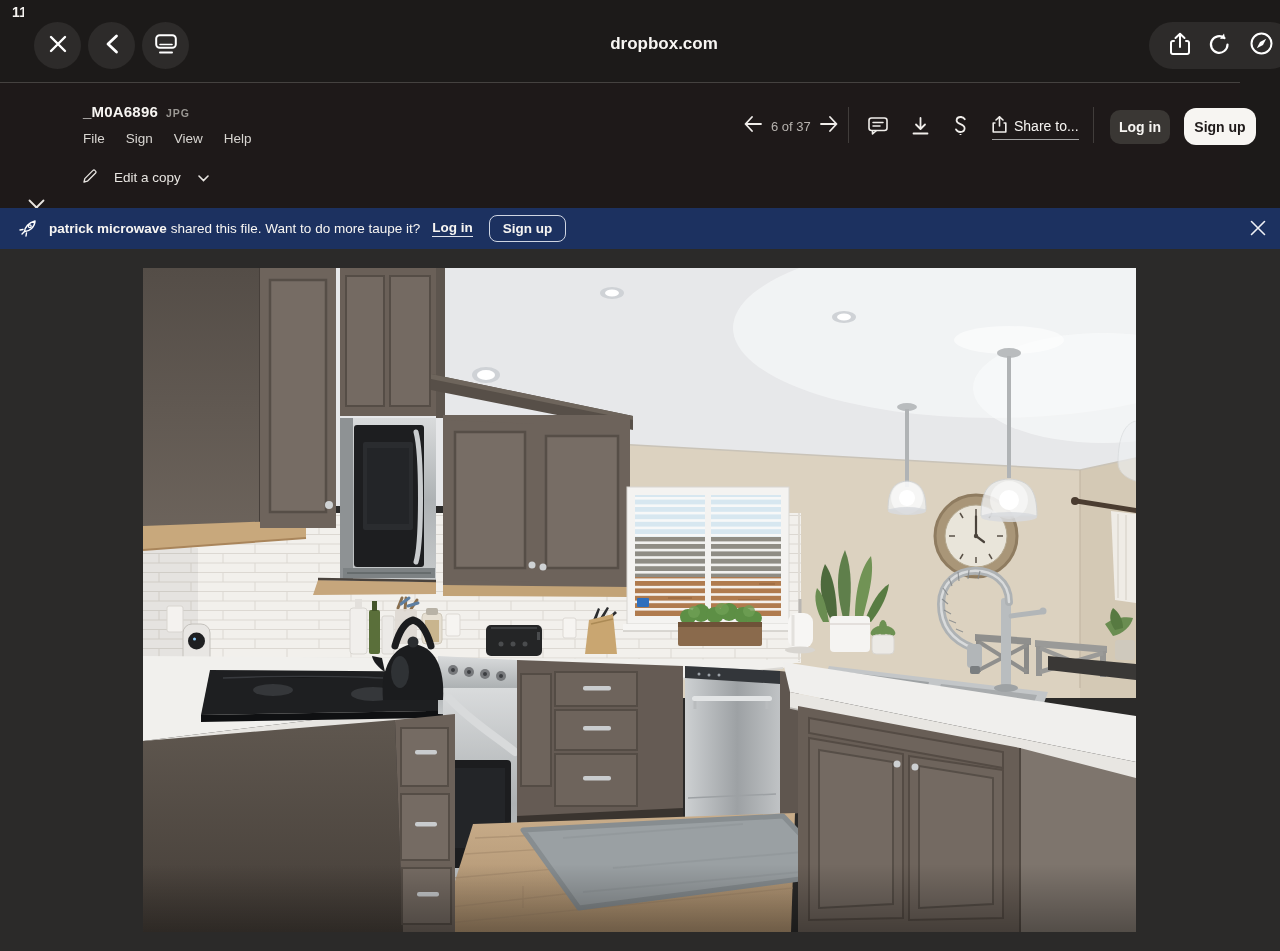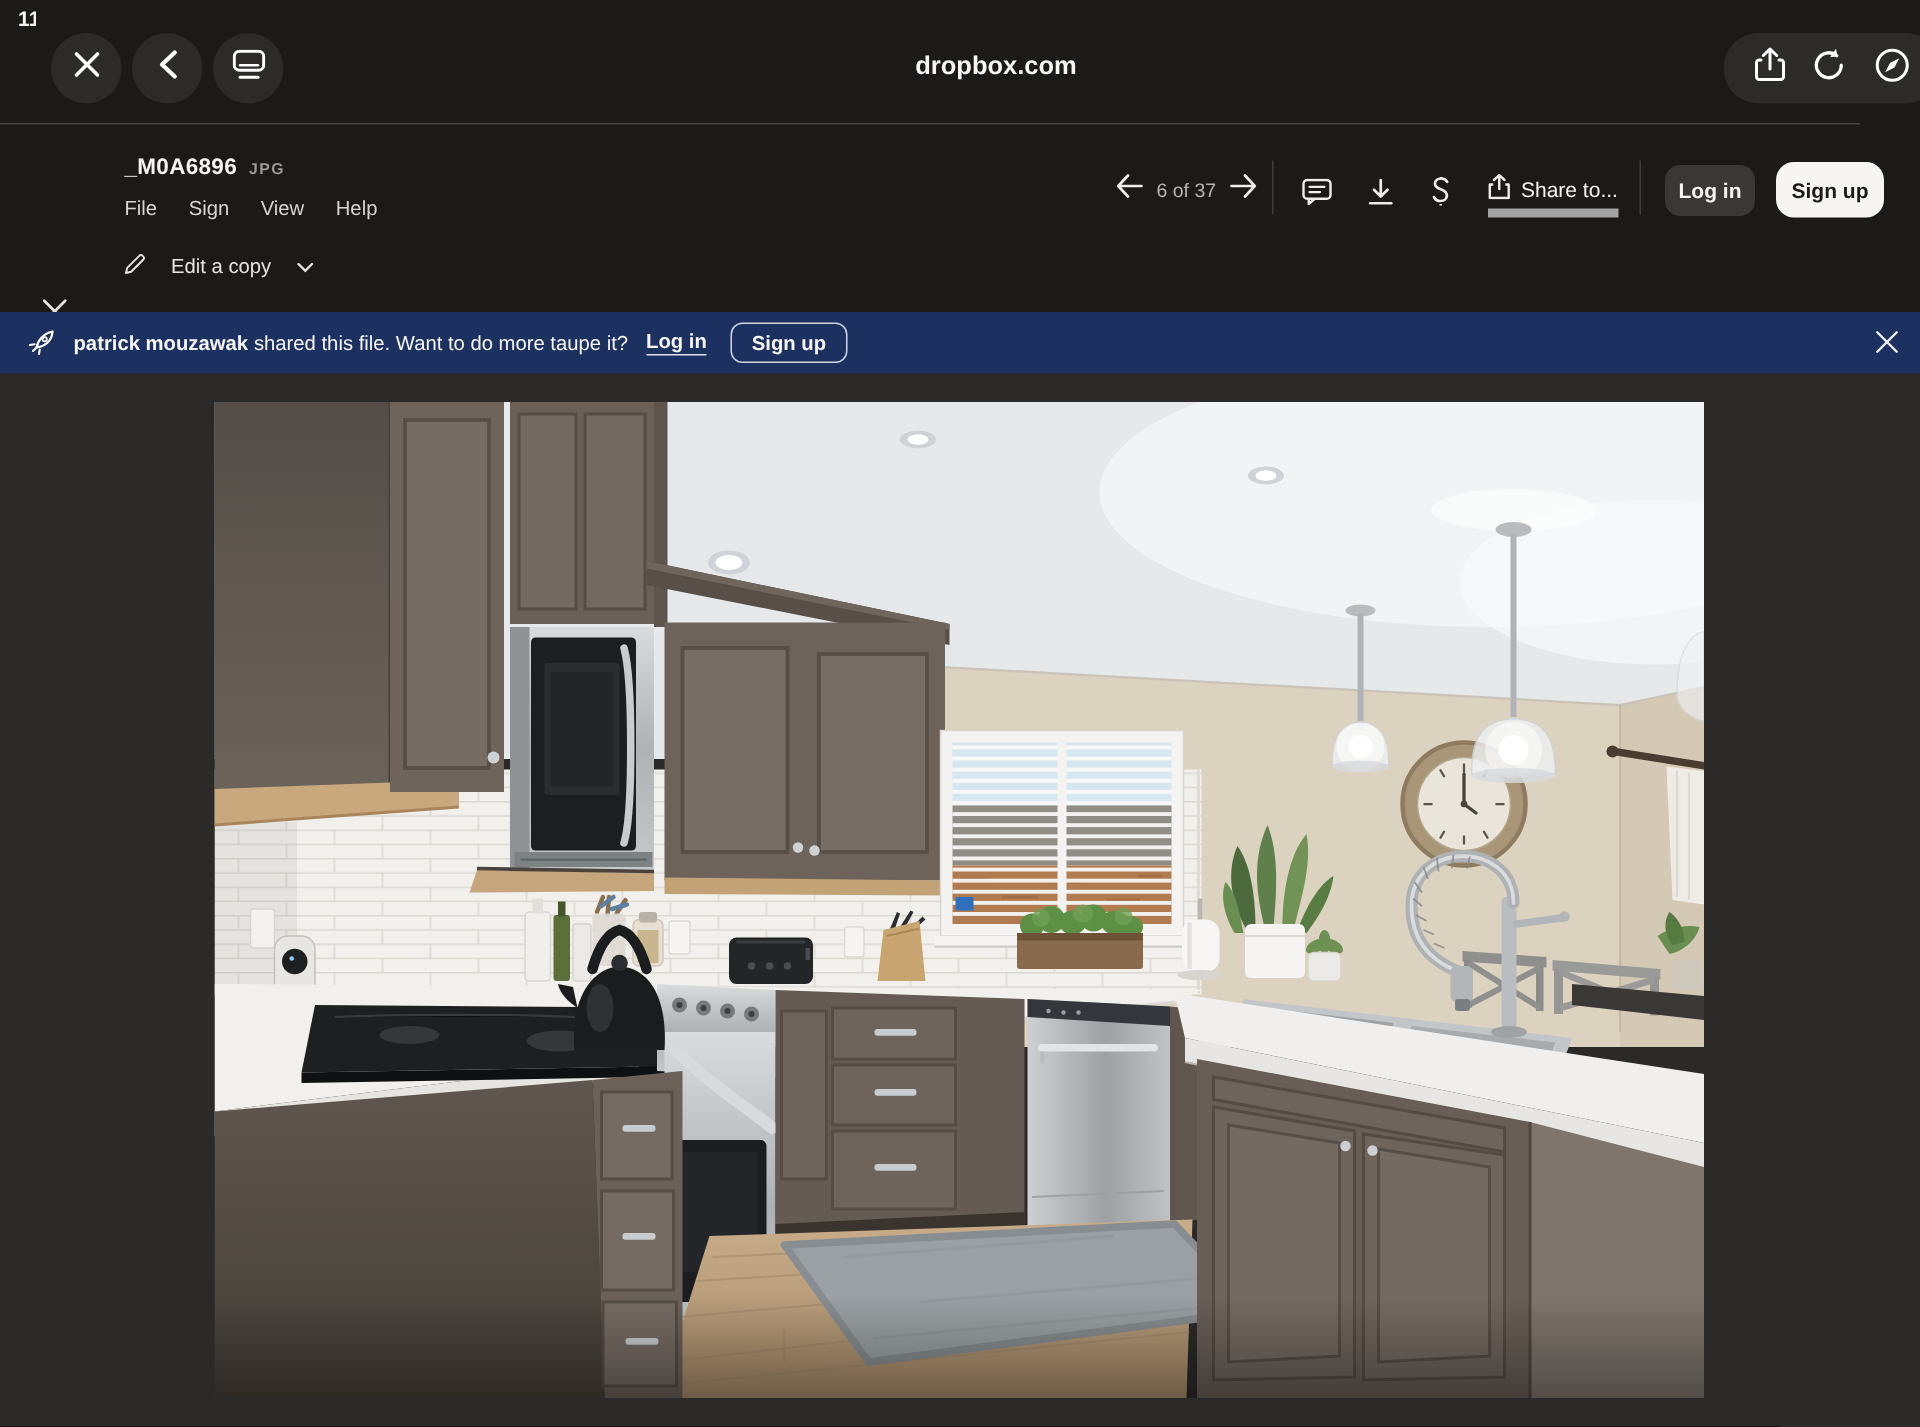--- a/index.html
+++ b/index.html
@@ -35,21 +35,21 @@
   .file-block { position:absolute; left:83px; top:20px; }
   .file-name { font-size:15px; font-weight:bold; letter-spacing:.2px; }
   .file-ext { font-size:10.5px; color:#9b9894; margin-left:8px; letter-spacing:1px; font-weight:bold; }
   .menu-row { position:absolute; left:83px; top:48px; display:flex; gap:21px; font-size:13.5px; color:#d8d5d1; }
   .menu-row span { cursor:default; }
   .edit-copy { position:absolute; left:83px; top:86px; display:flex; align-items:center; gap:17px; font-size:13.5px; color:#e8e5e1; }
   .pager { position:absolute; left:744px; top:33px; display:flex; align-items:center; gap:9px; }
   .pager .count { font-size:13px; color:#b7b3af; }
   .vdiv { position:absolute; top:24px; width:1px; height:36px; background:#413d3b; }
   .hdr-icons { position:absolute; left:868px; top:33px; display:flex; align-items:center; gap:24px; }
-  .share-to { display:flex; align-items:center; gap:7px; font-size:14px; border-bottom:6px solid #a3a3a3; padding-bottom:3px; }
+  .share-to { display:flex; align-items:center; gap:7px; font-size:14px; border-bottom:1px solid #a3a3a3; padding-bottom:3px; }
   .btn { border-radius:10px; font-size:14px; font-weight:bold; display:flex; align-items:center; justify-content:center; cursor:default; }
   .btn-login { position:absolute; left:1110px; top:27px; width:60px; height:34px; background:#3a3734; color:#f7f5f2; }
   .btn-signup { position:absolute; left:1184px; top:25px; width:72px; height:37px; background:#f7f5f2; color:#1e1919; border-radius:12px; }
   .zoom-row { position:absolute; left:1094px; top:83px; display:flex; align-items:center; gap:16px; }
   .zoom-pill { display:flex; align-items:center; gap:6px; border:1px solid #4a4743; border-radius:16px; padding:6px 12px; font-size:13px; }
   
   .banner {
     position:absolute; left:0; top:208px; width:1280px; height:41px; background:#1c3160;
     display:flex; align-items:center; font-size:13.5px;
   }
@@ -196,21 +196,21 @@
   </div>
 
   <div class="banner">
     <span class="rocket">
       <svg width="19" height="19" viewBox="0 0 19 19">
           <path d="M6.5 12.5C7 8.5 10.5 3.5 17 2c-.3 6.5-5.5 10-10 10.5Z" fill="none" stroke="#fff" stroke-width="1.5" stroke-linejoin="round"></path>
           <circle cx="11.8" cy="7.2" r="1.4" fill="none" stroke="#fff" stroke-width="1.2"></circle>
           <path d="M6.5 12.5 4 15M5 10.5l-3 .5M8.5 14l-.5 3" stroke="#fff" stroke-width="1.4" stroke-linecap="round"></path>
         </svg>
     </span>
-    <b>patrick mouzawak</b>
+    <b>patrick microwave</b>
     <span>shared this file. Want to do more taupe it?</span>
     <span class="banner-login">Log in</span>
     <span class="banner-signup">Sign up</span>
     <span class="banner-close">
       <svg width="16" height="16" viewBox="0 0 16 16">
           <path d="M1.5 1.5 14.5 14.5M14.5 1.5 1.5 14.5" stroke="#eef0f5" stroke-width="1.6" stroke-linecap="round"></path>
         </svg>
     </span>
   </div>
 

